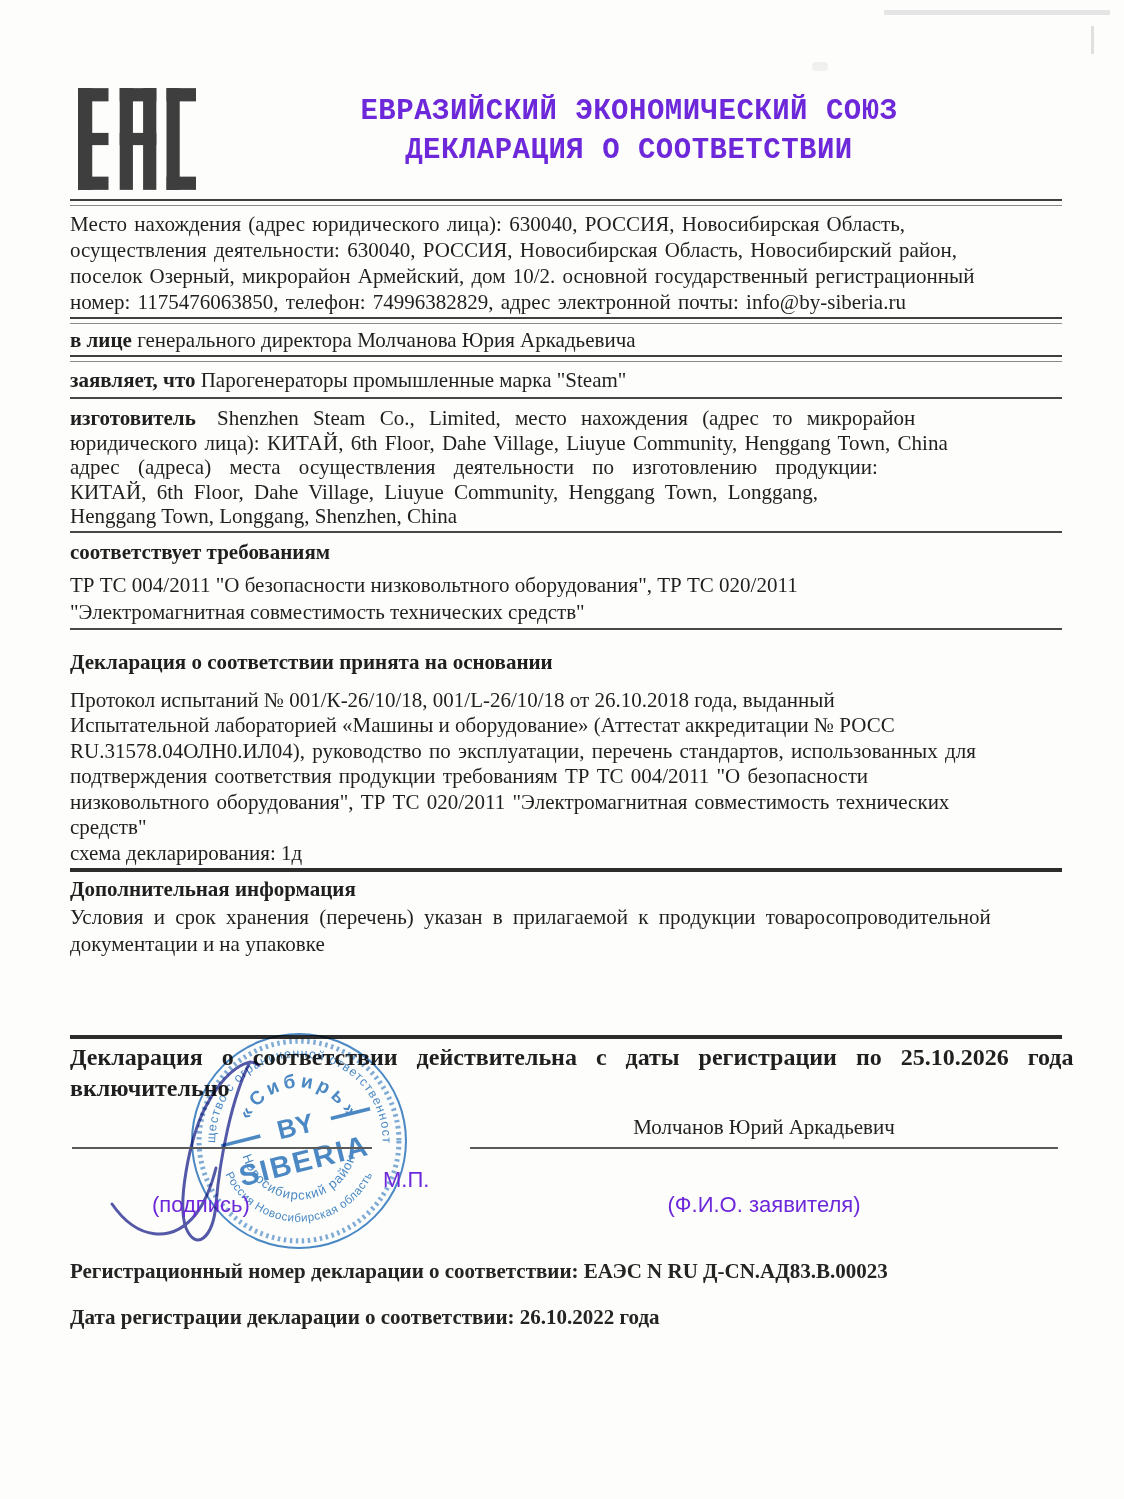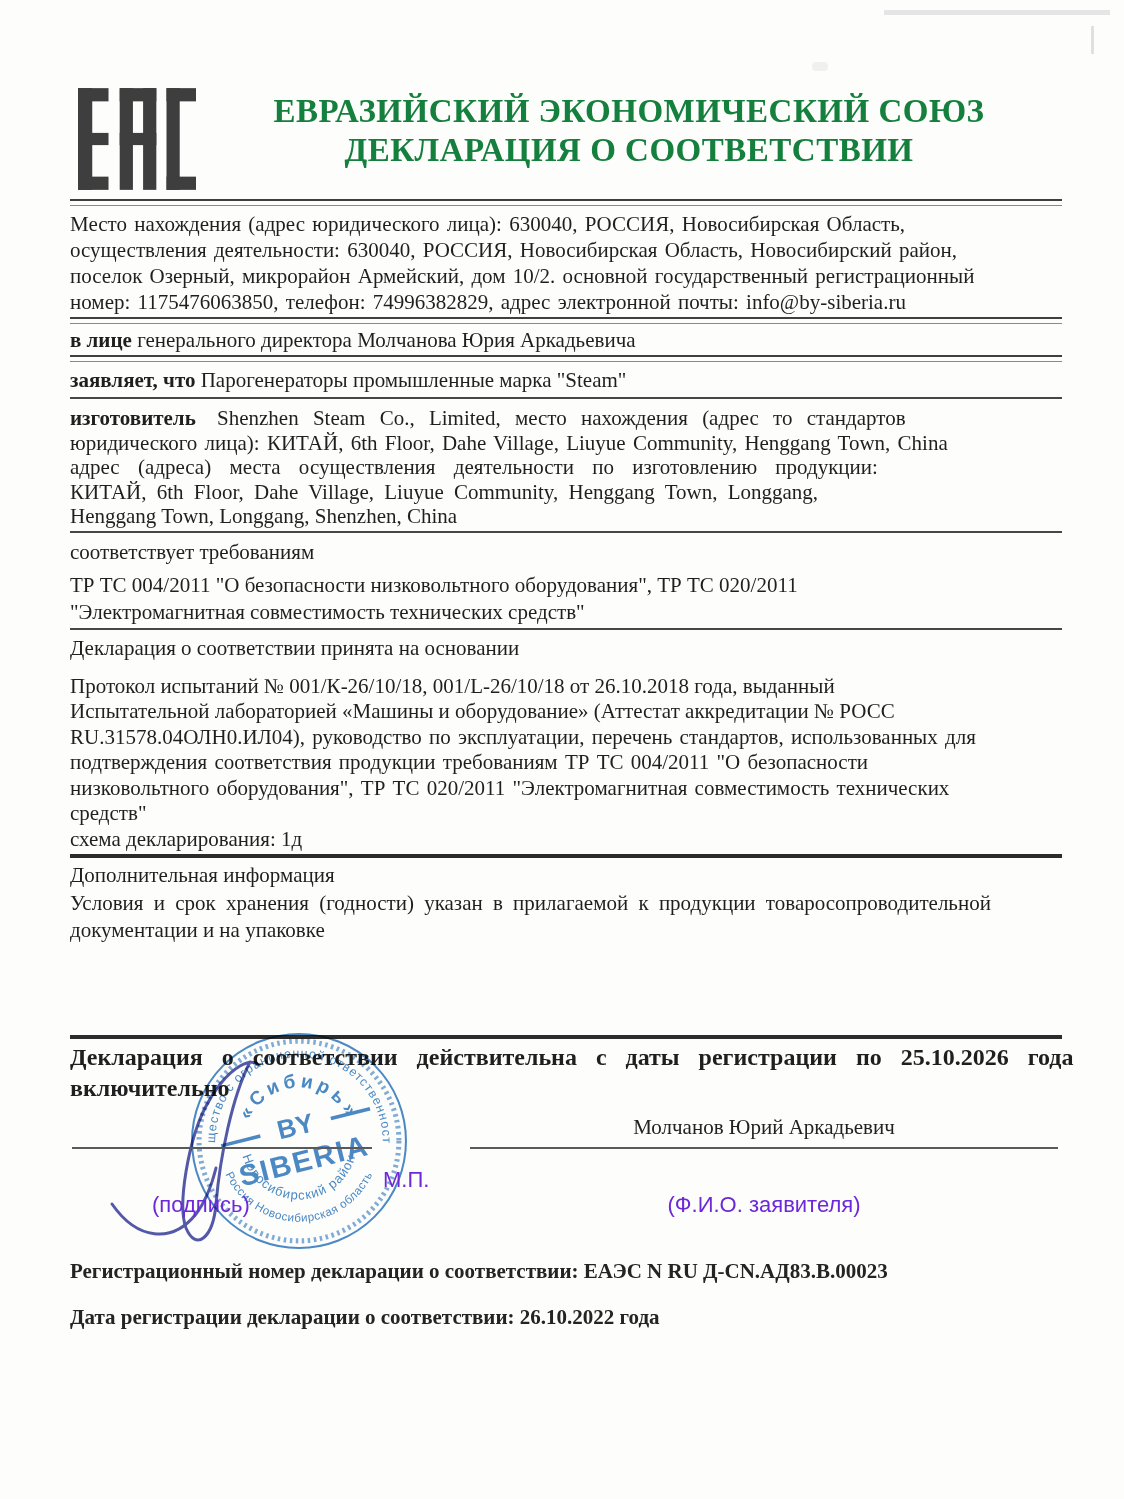--- a/index.html
+++ b/index.html
@@ -9,34 +9,34 @@
     background:#fdfdfc;
     font-family:"Liberation Serif", serif;
     color:#1f1f1f;
     overflow:hidden;
   }
   .content{position:absolute;left:70px;top:0;width:992px;}
   
   .header{display:flex;margin-top:88px;}
   .eac-logo{width:118px;height:102px;flex:0 0 auto;margin-left:8px;}
   .titles{flex:1;text-align:center;padding-top:4px;}
-  .title-line{font-size:33px;font-weight:bold;line-height:39px;letter-spacing:0.5px;color:#15803d;}
+  .title-line{font-size:29px;font-weight:bold;line-height:39px;letter-spacing:0.5px;color:#6d28d9;font-family:Liberation Mono, monospace;}
   
   .lead{margin-top:40px;font-size:21px;line-height:26px;}
   .b{font-weight:bold;}
   .rule{height:2px;background:#474747;}
   .rule-d{height:4px;border-top:2px solid #3f3f3f;border-bottom:1px solid #8a8a8a;background:transparent;}
   .rule-t{height:4px;background:#2c2c2c;}
   .tblock{font-size:21px;line-height:26px;}
   .tline{white-space:nowrap;}
   .ws2{word-spacing:2px;}
   .ws5{word-spacing:5px;}
   .ws9{word-spacing:9px;}
   .ws13{word-spacing:13px;}
-  .heading{font-size:21px;font-weight:normal;line-height:25px;}
+  .heading{font-size:21px;font-weight:bold;line-height:25px;}
   
   .abs{position:absolute;}
   .validity{left:70px;top:1042px;width:992px;font-size:24px;font-weight:bold;line-height:31px;}
   .sig-line{border-top:2px solid #5a5a5a;height:0;}
   .caption{font-family:"Liberation Sans", sans-serif;font-size:22px;color:#6d28d9;margin-top:39px;}
   .fio-name{font-size:21px;color:#222;text-align:center;}
   .reg-line{font-size:21px;font-weight:bold;color:#242424;}
   .stamp-svg{position:absolute;left:188px;top:1030px;width:222px;height:222px;opacity:0.92;mix-blend-mode:multiply;}
   .autograph-svg{position:absolute;left:92px;top:1042px;width:330px;height:228px;opacity:0.95;mix-blend-mode:multiply;}
   .artifact{position:absolute;background:#aaa;}
@@ -96,54 +96,54 @@
     <div class="tblock" style="padding:5px 0 4px 0;">
       <span class="b">заявляет, что</span>
       <span>Парогенераторы промышленные марка "Steam"</span>
     </div>
 
     <div class="rule"></div>
 
     <div class="tblock" style="margin-top:7px;line-height:24.5px;">
       <div class="tline">
         <span class="b" style="margin-right:16px;">изготовитель</span>
-        <span class="ws9">Shenzhen Steam Co., Limited, место нахождения (адрес то стандартов</span>
+        <span class="ws9">Shenzhen Steam Co., Limited, место нахождения (адрес то микрорайон</span>
       </div>
       <div class="tline ws2">юридического лица): КИТАЙ, 6th Floor, Dahe Village, Liuyue Community, Henggang Town, China</div>
       <div class="tline ws13">адрес (адреса) места осуществления деятельности по изготовлению продукции:</div>
       <div class="tline ws5">КИТАЙ, 6th Floor, Dahe Village, Liuyue Community, Henggang Town, Longgang,</div>
       <div class="tline">Henggang Town, Longgang, Shenzhen, China</div>
     </div>
 
     <div class="rule" style="margin-top:2px;"></div>
 
     <div class="heading" style="margin-top:7px;">соответствует требованиям</div>
     <div class="tblock" style="margin-top:7px;line-height:27px;">
       <div class="tline">ТР ТС 004/2011 "О безопасности низковольтного оборудования", ТР ТС 020/2011</div>
       <div class="tline">"Электромагнитная совместимость технических средств"</div>
     </div>
 
     <div class="rule" style="margin-top:2px;"></div>
 
-    <div class="heading" style="margin-top:6px;">Декларация о соответствии принята на основании</div>
+    <div class="heading" style="margin-top:20px;">Декларация о соответствии принята на основании</div>
     <div class="tblock" style="margin-top:13px;line-height:25.5px;">
       <div class="tline">Протокол испытаний № 001/К-26/10/18, 001/L-26/10/18 от 26.10.2018 года, выданный</div>
       <div class="tline">Испытательной лабораторией «Машины и оборудование» (Аттестат аккредитации № РОСС</div>
       <div class="tline ws2">RU.31578.04ОЛН0.ИЛ04), руководство по эксплуатации, перечень стандартов, использованных для</div>
       <div class="tline ws2">подтверждения соответствия продукции требованиям ТР ТС 004/2011 "О безопасности</div>
       <div class="tline ws2">низковольтного оборудования", ТР ТС 020/2011 "Электромагнитная совместимость технических</div>
       <div class="tline">средств"</div>
       <div class="tline">схема декларирования: 1д</div>
     </div>
 
     <div class="rule-t" style="margin-top:2px;"></div>
 
     <div class="heading" style="margin-top:5px;">Дополнительная информация</div>
     <div class="tblock" style="margin-top:2px;line-height:27px;">
-      <div class="tline ws5">Условия и срок хранения (годности) указан в прилагаемой к продукции товаросопроводительной</div>
+      <div class="tline ws5">Условия и срок хранения (перечень) указан в прилагаемой к продукции товаросопроводительной</div>
       <div class="tline">документации и на упаковке</div>
     </div>
   </div>
 
   <div class="abs rule-t" style="left:70px;top:1035px;width:992px;"></div>
 
   <div class="abs validity">
     <div class="tline ws13">Декларация о соответствии действительна с даты регистрации по 25.10.2026 года</div>
     <div class="tline">включительно</div>
   </div>

